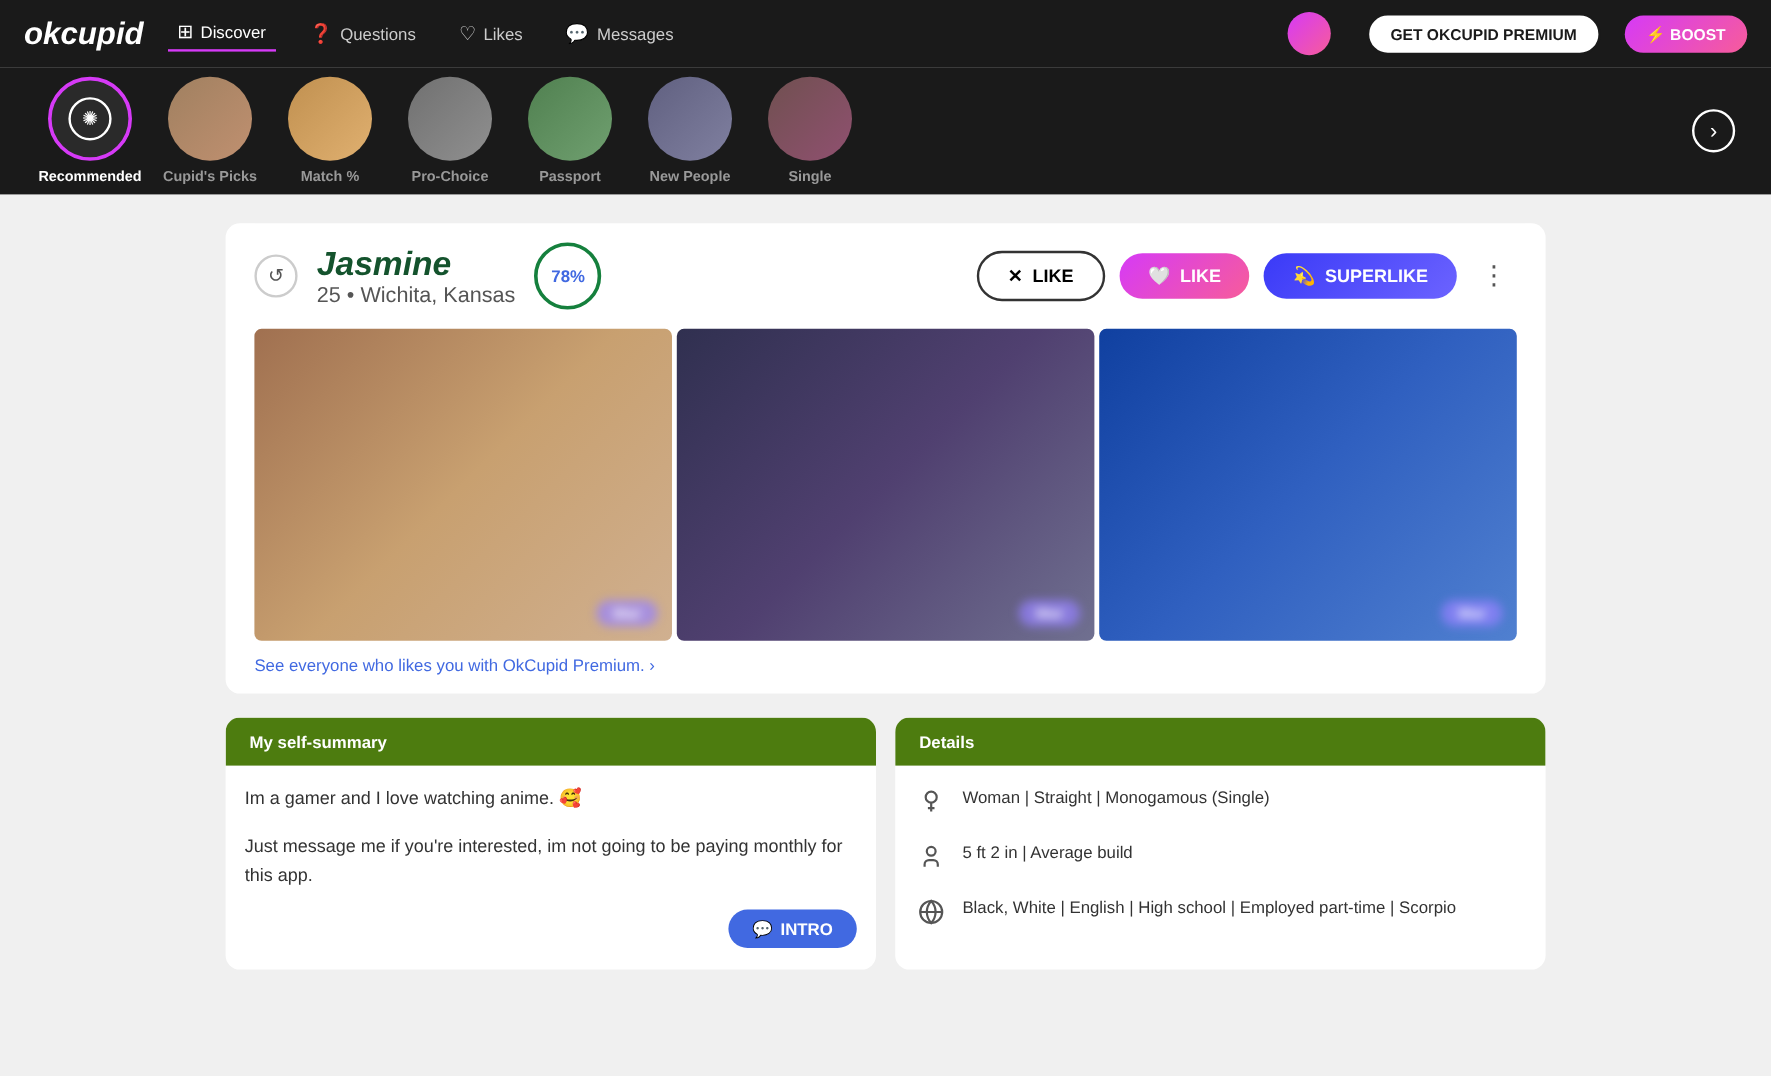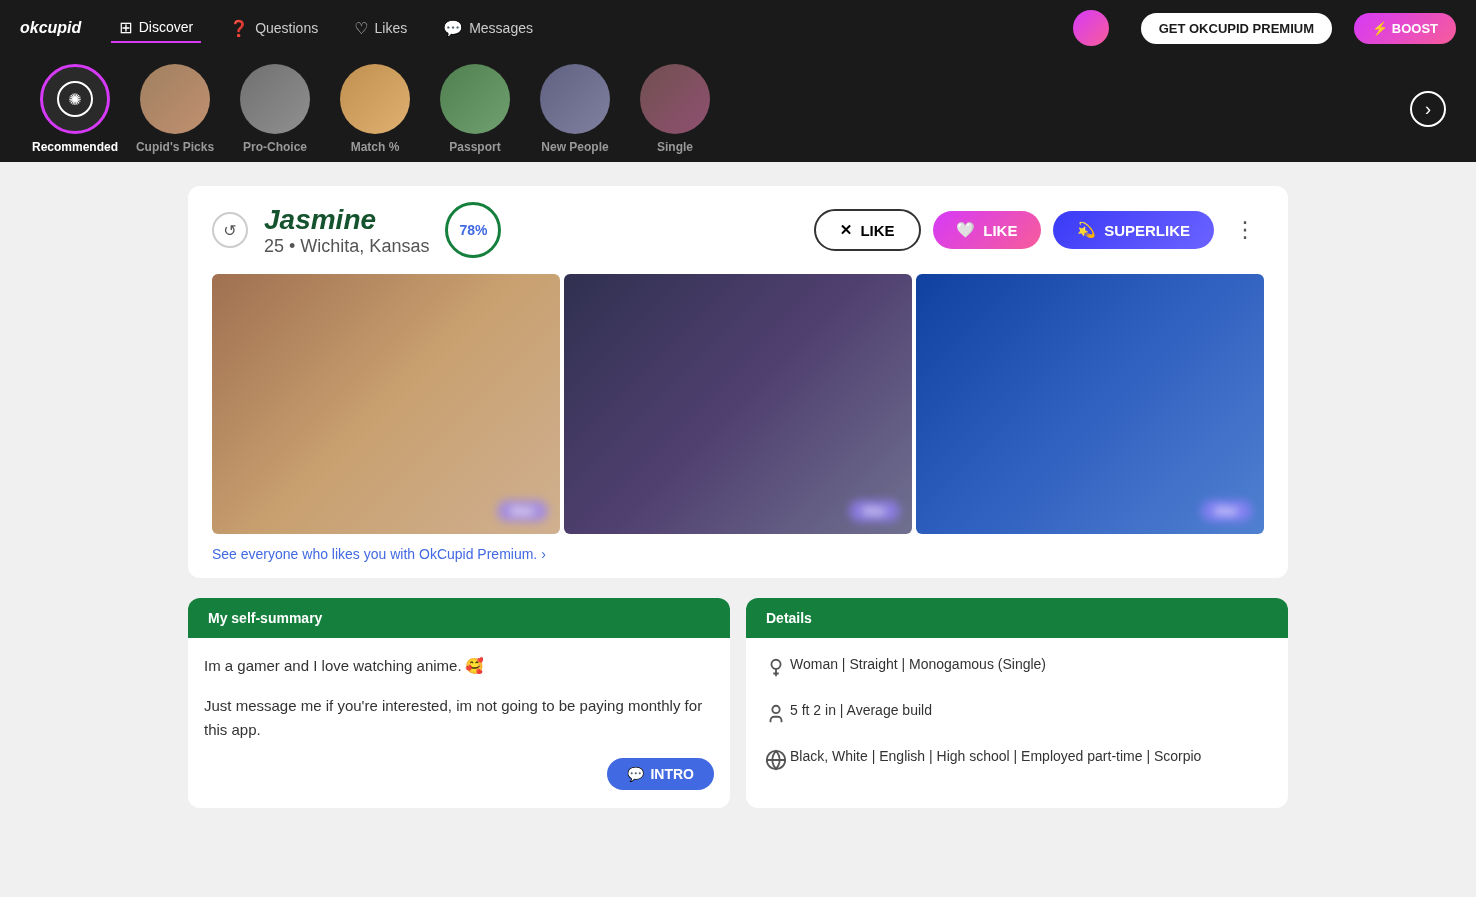--- a/index.html
+++ b/index.html
@@ -8,25 +8,24 @@
     
     .topnav {
       background: #1a1a1a;
       display: flex;
       align-items: center;
       padding: 0 20px;
       height: 56px;
       gap: 20px;
     }
     .logo {
-      font-size: 16px;
+      font-size: 26px;
       font-weight: 900;
       color: white;
       font-style: italic;
-      margin-right: 10px;
     }
     .nav-item {
       display: flex;
       align-items: center;
       gap: 6px;
       color: #ccc;
       font-size: 14px;
       cursor: pointer;
       padding: 4px 8px;
       text-decoration: none;
@@ -286,21 +285,21 @@
       grid-template-columns: 1fr 1fr;
       gap: 16px;
       margin-top: 0;
     }
     .detail-card {
       background: white;
       border-radius: 12px;
       overflow: hidden;
     }
     .detail-header {
-      background: #15803d;
+      background: #4d7c0f;
       color: white;
       padding: 12px 20px;
       font-size: 14px;
       font-weight: 700;
     }
     .detail-body {
       padding: 16px;
     }
     .self-summary-text {
       color: #333;
@@ -318,21 +317,21 @@
       font-weight: 600;
       cursor: pointer;
       display: inline-flex;
       align-items: center;
       gap: 6px;
       float: right;
     }
     .detail-row {
       display: flex;
       align-items: flex-start;
-      gap: 0;
+      gap: 12px;
       margin-bottom: 18px;
     }
     .detail-icon {
       width: 28px;
       height: 28px;
       flex-shrink: 0;
       color: #555;
       font-size: 18px;
       display: flex;
       align-items: center;
@@ -382,27 +381,27 @@
     </div>
     <span class="cat-label active">Recommended</span>
   </div>
 
   <div class="cat-item">
     <div class="cat-avatar" style="background: linear-gradient(135deg, #a08060, #c09070);"></div>
     <span class="cat-label inactive">Cupid's Picks</span>
   </div>
 
   <div class="cat-item">
+    <div class="cat-avatar" style="background: linear-gradient(135deg, #c09050, #e0b070);"></div>
+    <span class="cat-label inactive">Match %</span>
+  </div>
+
+  <div class="cat-item">
     <div class="cat-avatar" style="background: linear-gradient(135deg, #707070, #909090);"></div>
     <span class="cat-label inactive">Pro-Choice</span>
-  </div>
-
-  <div class="cat-item">
-    <div class="cat-avatar" style="background: linear-gradient(135deg, #c09050, #e0b070);"></div>
-    <span class="cat-label inactive">Match %</span>
   </div>
 
   <div class="cat-item">
     <div class="cat-avatar" style="background: linear-gradient(135deg, #508050, #70a070);"></div>
     <span class="cat-label inactive">Passport</span>
   </div>
 
   <div class="cat-item">
     <div class="cat-avatar" style="background: linear-gradient(135deg, #606080, #8080a0);"></div>
     <span class="cat-label inactive">New People</span>

